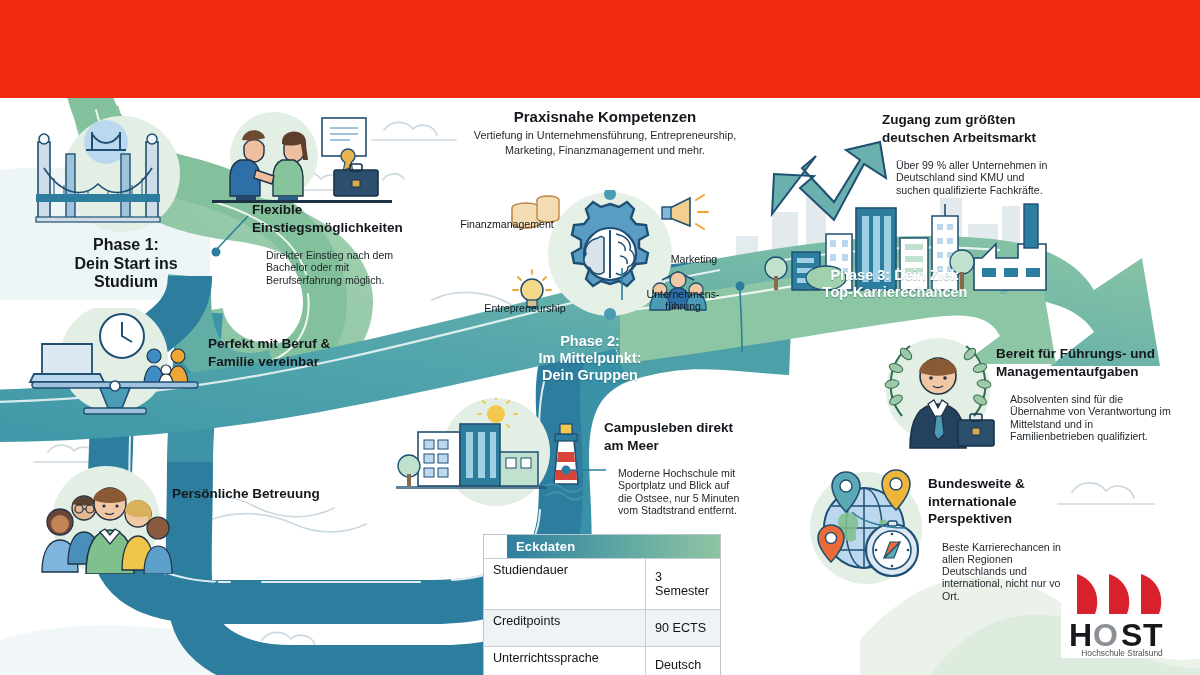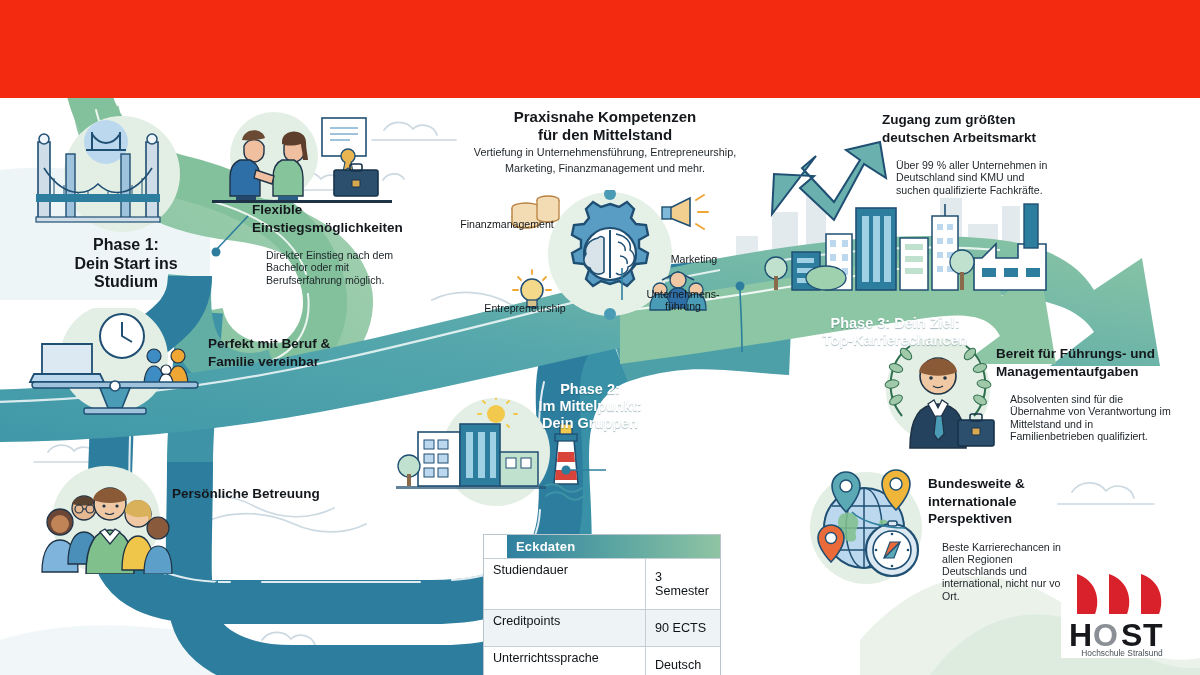--- a/index.html
+++ b/index.html
@@ -17,21 +17,21 @@
   
   #flow{position:absolute;left:0;top:90px;z-index:5;}
 
   
   .tb{position:absolute;z-index:22;}
   .tb .h{font-size:13.5px;font-weight:bold;color:#14181c;line-height:15.5px;margin:0 0 2px 0;}
   .tb .p{font-size:10.6px;color:#1d2328;line-height:12.3px;margin:14px;}
 
   .phase-label{position:absolute;z-index:24;text-align:center;font-weight:bold;color:#13181d;
      font-size:16px;line-height:18.5px;}
-  .on-path{color:#ffffff;text-shadow:0 1px 1px rgba(0,60,80,.35);font-size:14.5px;line-height:17px;margin-top:48px;}
+  .on-path{color:#ffffff;text-shadow:0 1px 1px rgba(0,60,80,.35);font-size:14.5px;line-height:17px;}
 
   .center-head{position:absolute;z-index:24;text-align:center;}
   .center-head .h{font-size:15px;font-weight:bold;color:#14181c;line-height:17.5px;}
   .center-head .p{font-size:10.8px;color:#1d2328;line-height:12.6px;margin-top:3px;}
 
   .skill-lab{position:absolute;z-index:24;font-size:10.6px;color:#14181c;text-align:center;line-height:12px;}
 
   
   .fact-table{position:absolute;left:483px;top:534px;width:236px;z-index:30;
      border:1px solid #b9c5cb;background:#fff;font-size:12.6px;color:#0f1317;}
@@ -606,20 +606,25 @@
 
   <div class="tb" style="left:208px;top:336px;width:170px;">
     <div class="h">Perfekt mit Beruf &amp;</div>
     <div class="h">Familie vereinbar</div>
   </div>
 
   <div class="tb" style="left:172px;top:486px;width:178px;">
     <div class="h">Persönliche Betreuung</div>
   </div>
 
+  <div class="tb" style="left:604px;top:420px;width:152px;">
+    <div class="h">Campusleben direkt</div>
+    <div class="h">am Meer</div>
+    <div class="p">Moderne Hochschule mit Sportplatz und Blick auf die Ostsee, nur 5 Minuten vom Stadtstrand entfernt.</div>
+  </div>
 
   <div class="tb" style="left:882px;top:112px;width:192px;">
     <div class="h">Zugang zum größten</div>
     <div class="h">deutschen Arbeitsmarkt</div>
     <div class="p">Über 99 % aller Unternehmen in Deutschland sind KMU und suchen qualifizierte Fachkräfte.</div>
   </div>
 
   <div class="tb" style="left:996px;top:346px;width:196px;">
     <div class="h">Bereit für Führungs- und</div>
     <div class="h">Managementaufgaben</div>
@@ -628,21 +633,20 @@
 
   <div class="tb" style="left:928px;top:476px;width:160px;">
     <div class="h">Bundesweite &amp;</div>
     <div class="h">internationale</div>
     <div class="h">Perspektiven</div>
     <div class="p">Beste Karrierechancen in allen Regionen Deutschlands und international, nicht nur vor Ort.</div>
   </div>
 
   <div class="center-head" style="left:440px;top:108px;width:330px;">
     <div class="h">Praxisnahe Kompetenzen</div>
-    <div class="h">für den Mittelstand</div>
     <div class="p">Vertiefung in Unternehmensführung, Entrepreneurship,</div>
     <div class="p">Marketing, Finanzmanagement und mehr.</div>
   </div>
 
   <div class="skill-lab" style="left:444px;top:218px;width:126px;">Finanzmanagement</div>
   <div class="skill-lab" style="left:646px;top:218px;width:96px;margin-top:35px;">Marketing</div>
   <div class="skill-lab" style="left:466px;top:302px;width:118px;">Entrepreneurship</div>
   <div class="skill-lab" style="left:630px;top:288px;width:106px;">
     <div>Unternehmens-</div>
     <div>führung</div>

